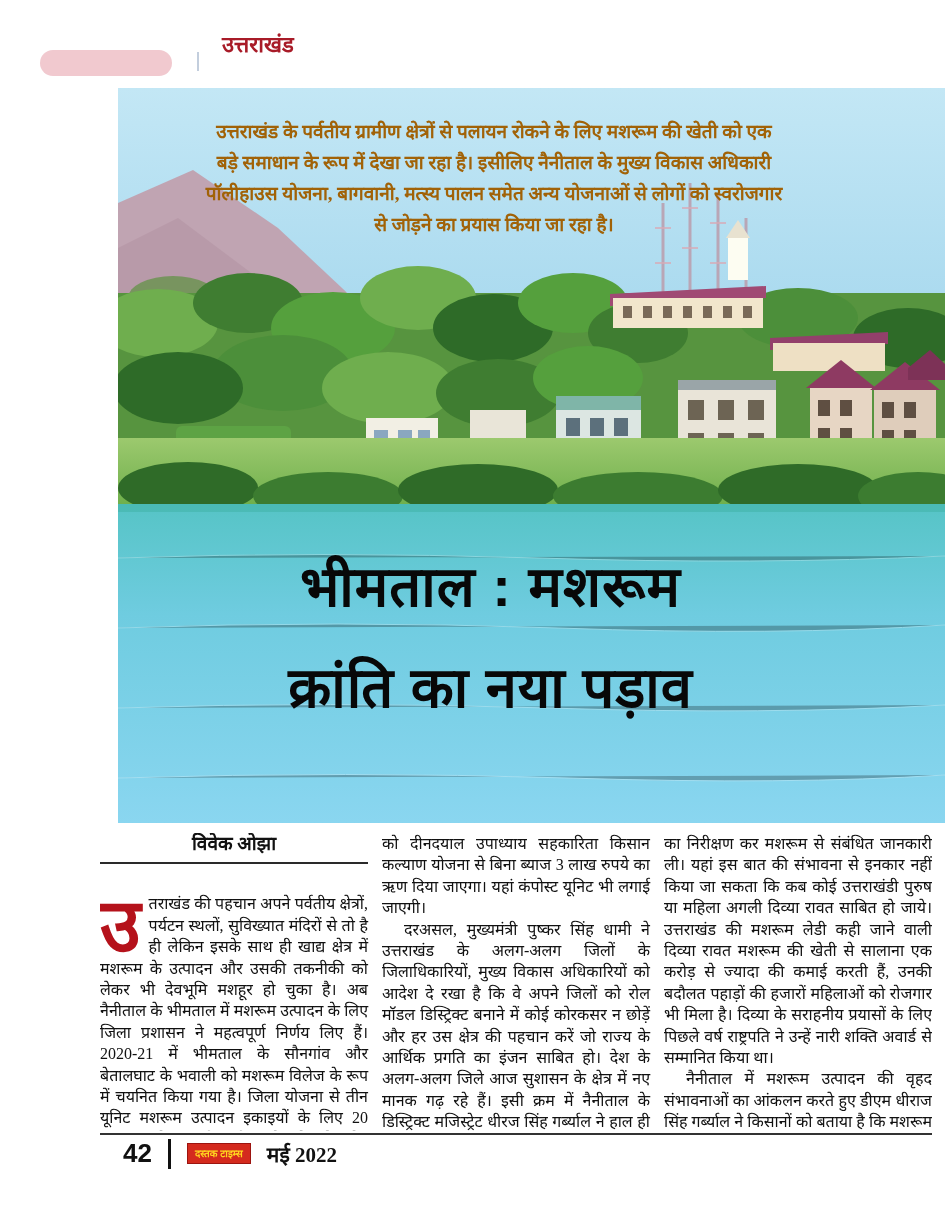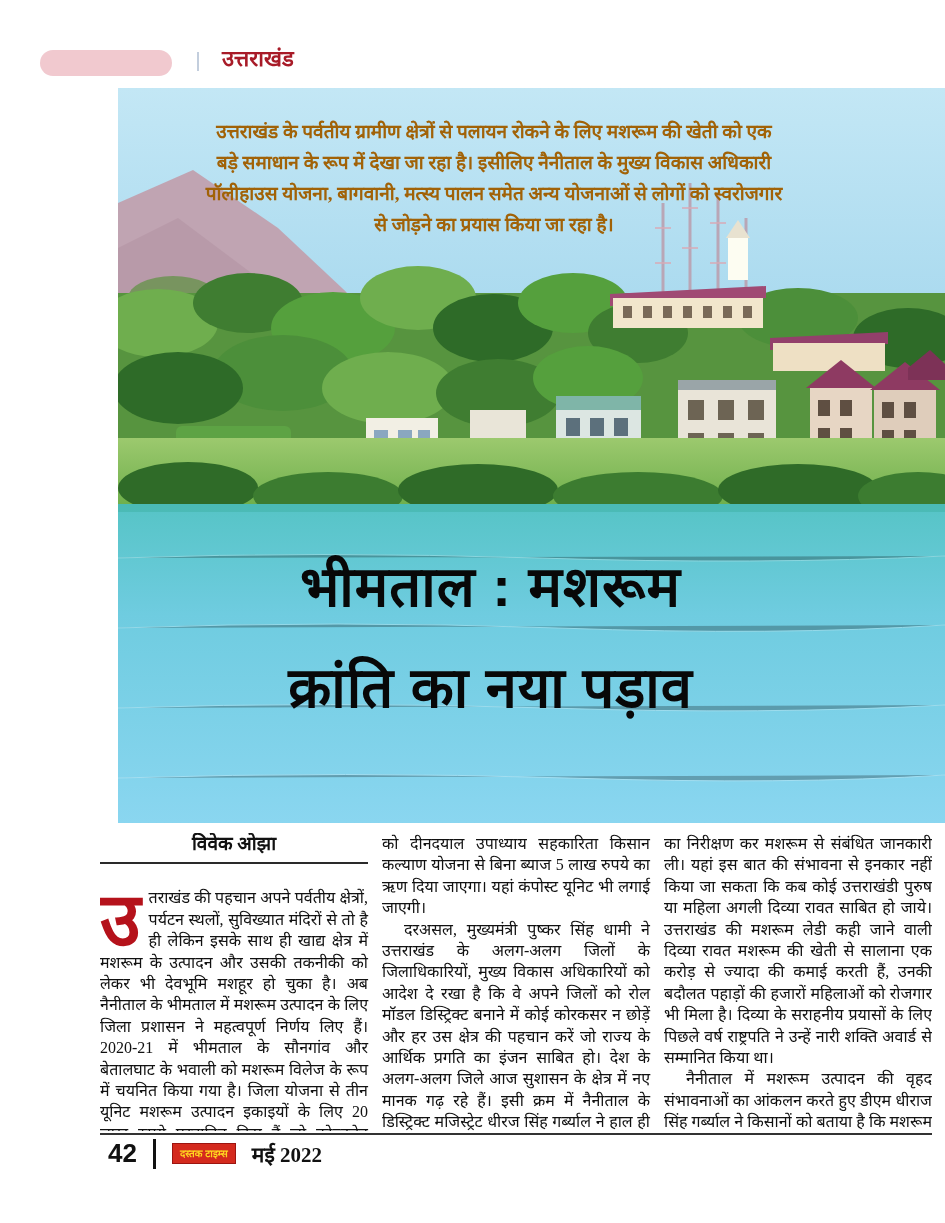--- a/index.html
+++ b/index.html
@@ -3,46 +3,46 @@
 <meta charset="utf-8">
 <style>
   * { margin:0; padding:0; box-sizing:border-box; }
   body { background:#ffffff; font-family:"Liberation Serif", serif; }
   .page { position:relative; width:945px; height:1223px; background:#ffffff; overflow:hidden; }
 
   
   .kicker-pill { position:absolute; left:40px; top:50px; width:132px; height:26px;
                  background:#f1c9cf; border-radius:13px; }
   .kicker-sep  { position:absolute; left:196px; top:48px; color:#8fa3c0; font-size:20px; }
-  .kicker-label{ position:absolute; left:222px; top:42px; color:#a81b28; font-size:22px;
+  .kicker-label{ position:absolute; left:222px; top:28px; color:#a81b28; font-size:22px;
                  font-weight:bold; font-family:"Liberation Sans", sans-serif; }
 
   
   .photo { position:absolute; left:118px; top:88px; width:827px; height:735px; overflow:hidden; }
   .photo svg { position:absolute; left:0; top:0; }
 
   .photo-intro { position:absolute; left:30px; right:105px; top:28px; text-align:center;
                  color:#a16207; font-size:19px; line-height:31px; font-weight:600; }
   .headline { position:absolute; left:0; width:745px; top:448px; text-align:center;
               color:#080808; font-weight:800; font-size:56px; line-height:101px;
               font-family:"Liberation Sans", sans-serif; letter-spacing:1px; }
 
   
   .article { position:absolute; left:100px; top:833px; width:832px; height:298px;
              display:flex; gap:14px; overflow:hidden; }
   .col { width:268px; font-size:16px; line-height:21.4px; text-align:justify; color:#111; }
-  .author-wrap { text-align:center; border-bottom:2px solid #2a2a2a; padding-bottom:7px; margin-bottom:23px; }
+  .author-wrap { text-align:center; border-bottom:2px solid #2a2a2a; padding-bottom:7px; margin-bottom:29px; }
   .author { font-size:19px; font-weight:bold; }
   .dropcap { float:left; color:#b5121b; font-size:74px; line-height:58px; font-weight:bold;
              padding:4px 8px 0 0; font-family:"Liberation Sans", sans-serif; }
   .para2 { text-indent:22px; }
 
   
   .footer-rule { position:absolute; left:100px; top:1133px; width:832px; border-top:2px solid #333; }
-  .footer { position:absolute; left:108px; top:1138px; display:flex; align-items:center; gap:16px; }
+  .footer { position:absolute; left:123px; top:1138px; display:flex; align-items:center; gap:16px; }
   .page-num { font-size:26px; font-weight:bold; font-family:"Liberation Sans", sans-serif; color:#111; }
   .footer-bar { width:3px; height:30px; background:#111; }
   .mag-logo { background:#d42a1e; color:#ffd61f; font-weight:bold; font-size:10px;
               padding:2px 7px 3px 7px; border:1px solid #9c1410;
               font-family:"Liberation Sans", sans-serif; }
   .issue { font-size:21px; font-weight:bold; color:#111; }
 </style>
 </head>
 <body>
 
@@ -214,21 +214,21 @@
   <div class="article">
     <div class="col">
       <div class="author-wrap">
         <span class="author">विवेक ओझा</span>
       </div>
       <div>
         <span class="dropcap">उ</span><span>तराखंड की पहचान अपने पर्वतीय क्षेत्रों, पर्यटन स्थलों, सुविख्यात मंदिरों से तो है ही लेकिन इसके साथ ही खाद्य क्षेत्र में मशरूम के उत्पादन और उसकी तकनीकी को लेकर भी देवभूमि मशहूर हो चुका है। अब नैनीताल के भीमताल में मशरूम उत्पादन के लिए जिला प्रशासन ने महत्वपूर्ण निर्णय लिए हैं। 2020-21 में भीमताल के सौनगांव और बेतालघाट के भवाली को मशरूम विलेज के रूप में चयनित किया गया है। जिला योजना से तीन यूनिट मशरूम उत्पादन इकाइयों के लिए 20 लाख रुपये प्रस्तावित किए हैं जो कोल्डचेन आधारित होंगी, जिन्हें स्वयं सहायता समूहों के माध्यम से संचालित किया जाएगा और समूहों</span>
       </div>
     </div>
     <div class="col">
-      <div>को दीनदयाल उपाध्याय सहकारिता किसान कल्याण योजना से बिना ब्याज 5 लाख रुपये का ऋण दिया जाएगा। यहां कंपोस्ट यूनिट भी लगाई जाएगी।</div>
+      <div>को दीनदयाल उपाध्याय सहकारिता किसान कल्याण योजना से बिना ब्याज 3 लाख रुपये का ऋण दिया जाएगा। यहां कंपोस्ट यूनिट भी लगाई जाएगी।</div>
       <div class="para2">दरअसल, मुख्यमंत्री पुष्कर सिंह धामी ने उत्तराखंड के अलग-अलग जिलों के जिलाधिकारियों, मुख्य विकास अधिकारियों को आदेश दे रखा है कि वे अपने जिलों को रोल मॉडल डिस्ट्रिक्ट बनाने में कोई कोरकसर न छोड़ें और हर उस क्षेत्र की पहचान करें जो राज्य के आर्थिक प्रगति का इंजन साबित हो। देश के अलग-अलग जिले आज सुशासन के क्षेत्र में नए मानक गढ़ रहे हैं। इसी क्रम में नैनीताल के डिस्ट्रिक्ट मजिस्ट्रेट धीरज सिंह गर्ब्याल ने हाल ही में भीमताल ब्लॉक की ग्राम पंचायत सौनगांव में मशरूम उत्पादन क्षेत्र का निरीक्षण किया। डीएम ने सोनगांव निवासी मनोज पांडे और ललित सुयाल की मशरूम यूनिट</div>
     </div>
     <div class="col">
       <div>का निरीक्षण कर मशरूम से संबंधित जानकारी ली। यहां इस बात की संभावना से इनकार नहीं किया जा सकता कि कब कोई उत्तराखंडी पुरुष या महिला अगली दिव्या रावत साबित हो जाये। उत्तराखंड की मशरूम लेडी कही जाने वाली दिव्या रावत मशरूम की खेती से सालाना एक करोड़ से ज्यादा की कमाई करती हैं, उनकी बदौलत पहाड़ों की हजारों महिलाओं को रोजगार भी मिला है। दिव्या के सराहनीय प्रयासों के लिए पिछले वर्ष राष्ट्रपति ने उन्हें नारी शक्ति अवार्ड से सम्मानित किया था।</div>
       <div class="para2">नैनीताल में मशरूम उत्पादन की वृहद संभावनाओं का आंकलन करते हुए डीएम धीराज सिंह गर्ब्याल ने किसानों को बताया है कि मशरूम उत्पादन के जरिए वह अपनी आजीविका चलाने के साथ स्वरोजगार को बढ़ा सकते हैं। उन्होंने</div>
     </div>
   </div>
 
   <div class="footer-rule"></div>
   <div class="footer">

